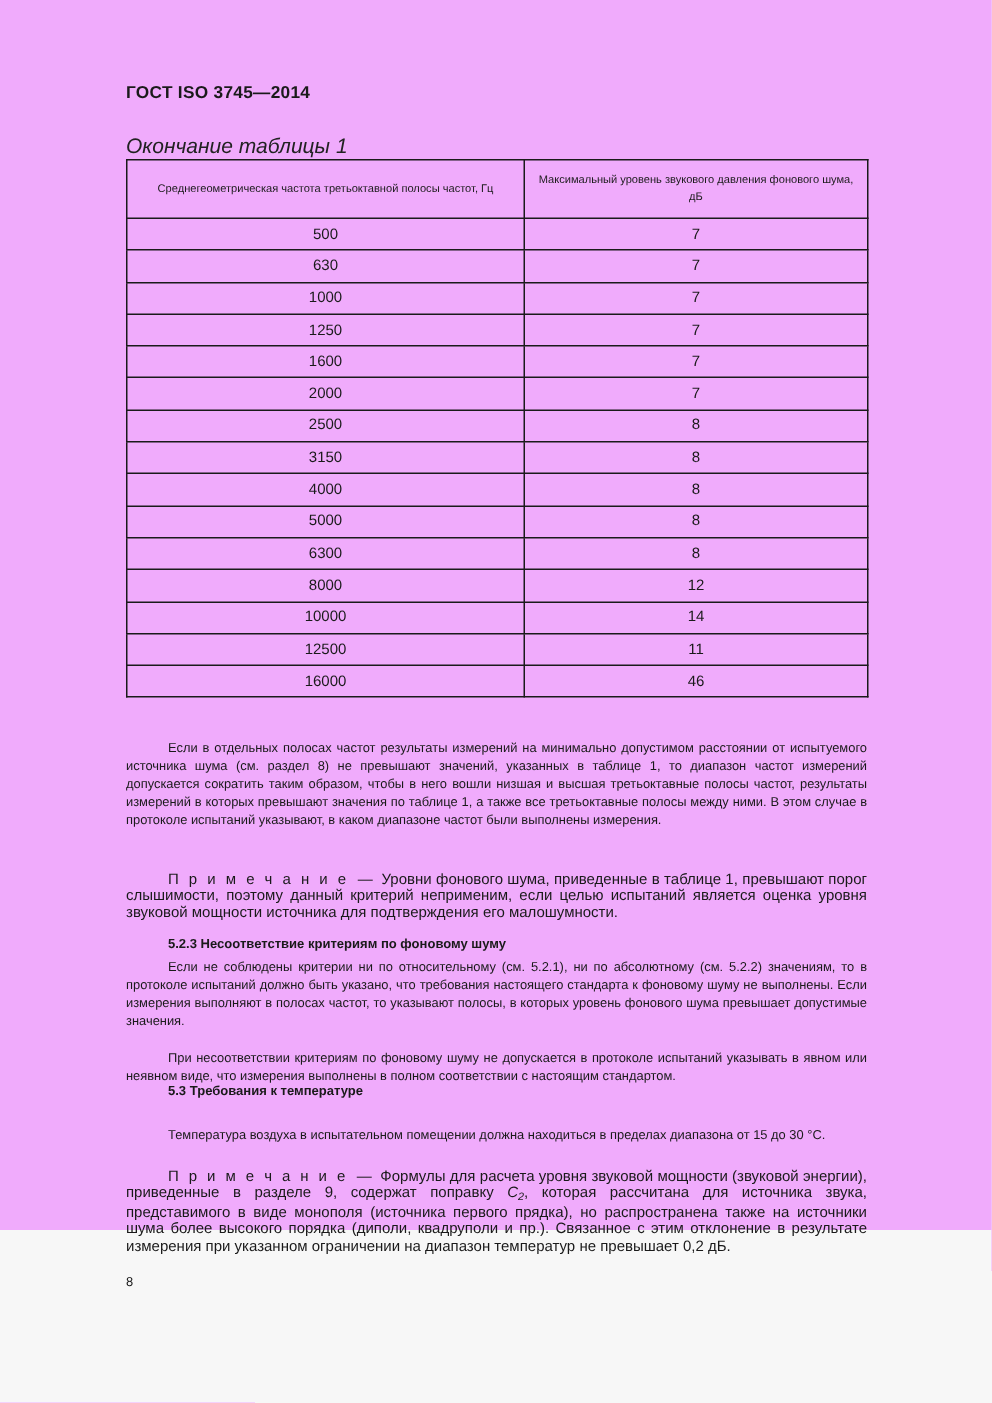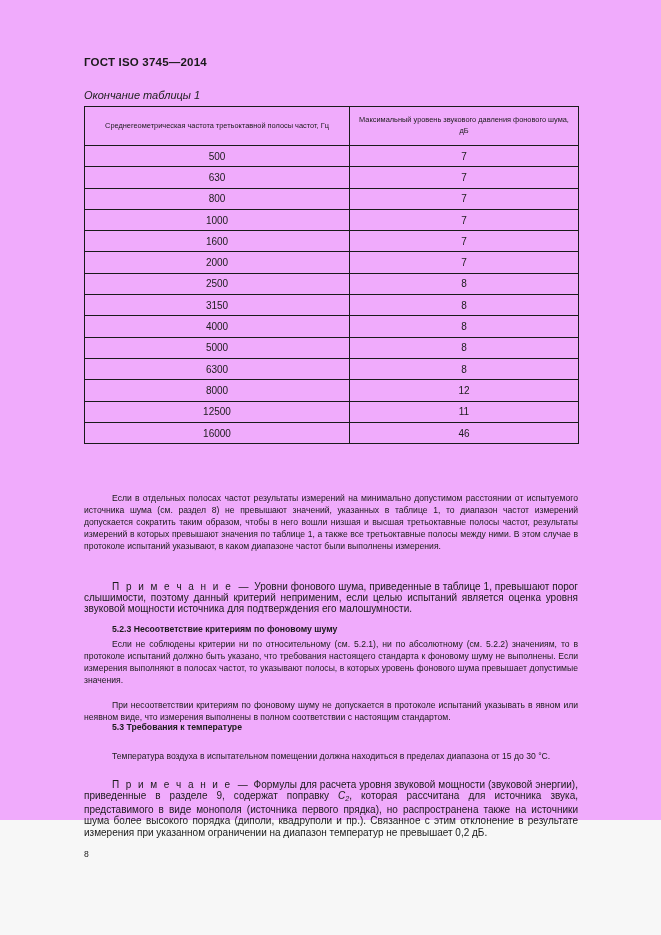--- a/index.html
+++ b/index.html
@@ -27,21 +27,21 @@
     left: 84px;
     top: 56px;
     font-size: 11.5px;
     font-weight: bold;
     letter-spacing: 0.2px;
   }
   .table-caption {
     position: absolute;
     left: 84px;
     top: 89px;
-    font-size: 11px;
+    font-size: 14px;
     font-style: italic;
     color: #222;
   }
   table.data-table {
     position: absolute;
     left: 84px;
     top: 106px;
     width: 494px;
     border-collapse: collapse;
     table-layout: fixed;
@@ -134,25 +134,25 @@
     <tbody id="table-body">
         <tr>
           <td>500</td>
           <td>7</td>
         </tr>
         <tr>
           <td>630</td>
           <td>7</td>
         </tr>
         <tr>
-          <td>800</td>
-          <td>7</td>
-        </tr>
-        <tr>
           <td>1000</td>
+          <td>7</td>
+        </tr>
+        <tr>
+          <td>1250</td>
           <td>7</td>
         </tr>
         <tr>
           <td>1600</td>
           <td>7</td>
         </tr>
         <tr>
           <td>2000</td>
           <td>7</td>
         </tr>
@@ -174,20 +174,24 @@
         </tr>
         <tr>
           <td>6300</td>
           <td>8</td>
         </tr>
         <tr>
           <td>8000</td>
           <td>12</td>
         </tr>
         <tr>
+          <td>10000</td>
+          <td>14</td>
+        </tr>
+        <tr>
           <td>12500</td>
           <td>11</td>
         </tr>
         <tr>
           <td>16000</td>
           <td>46</td>
         </tr>
       </tbody>
   </table>
 

